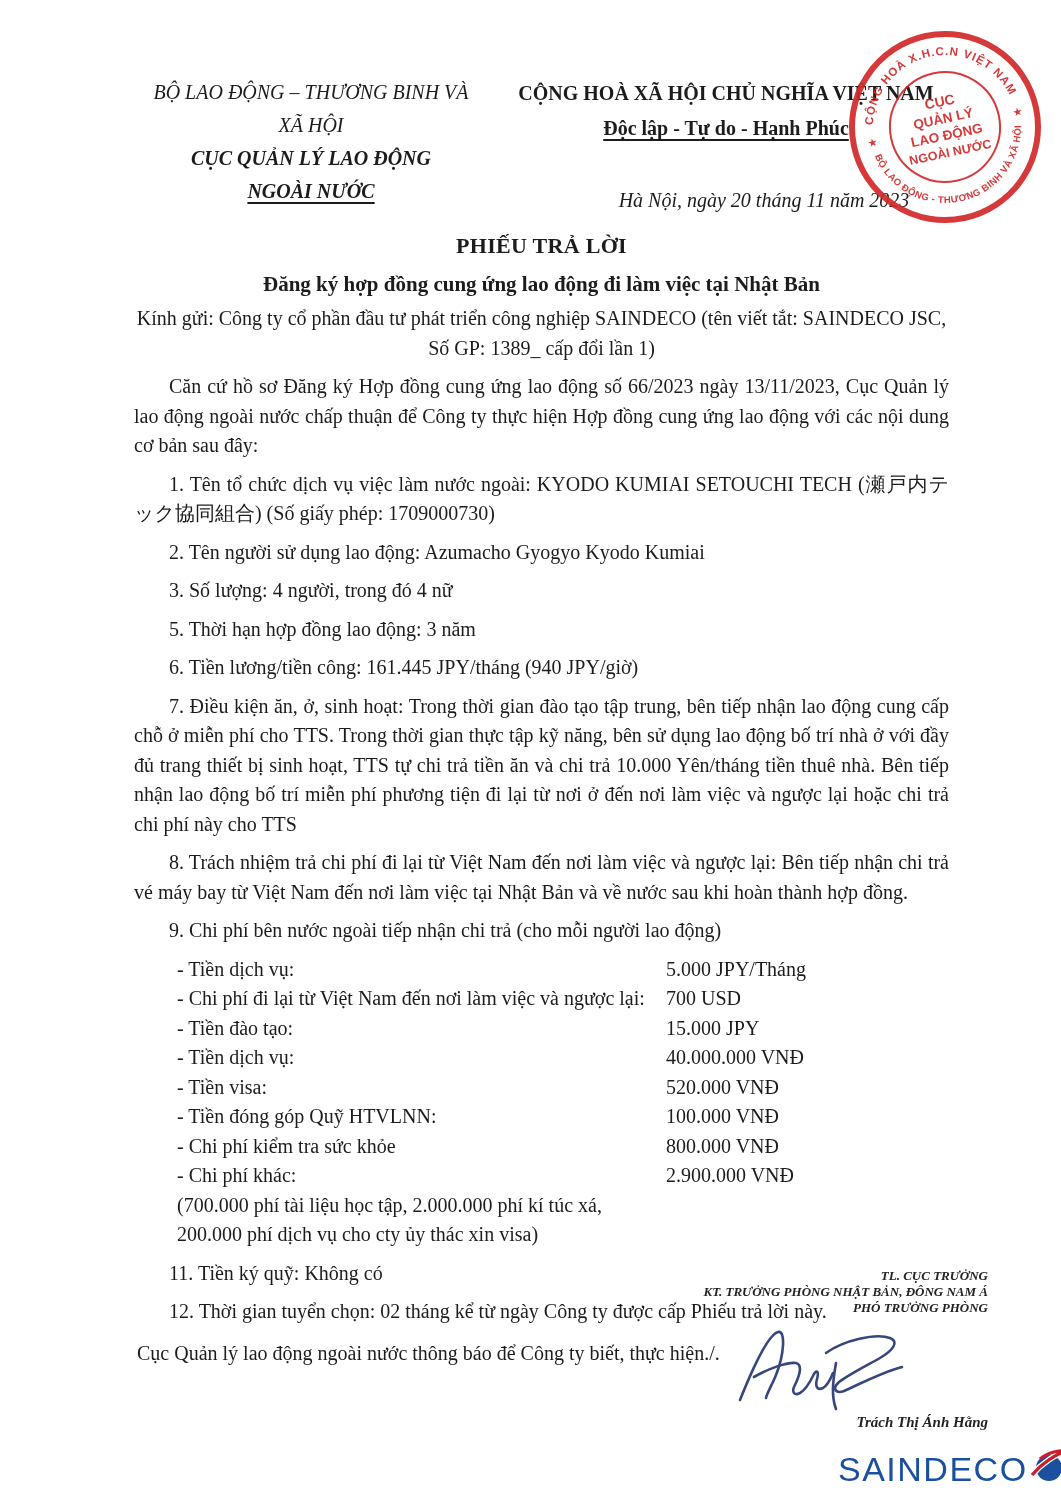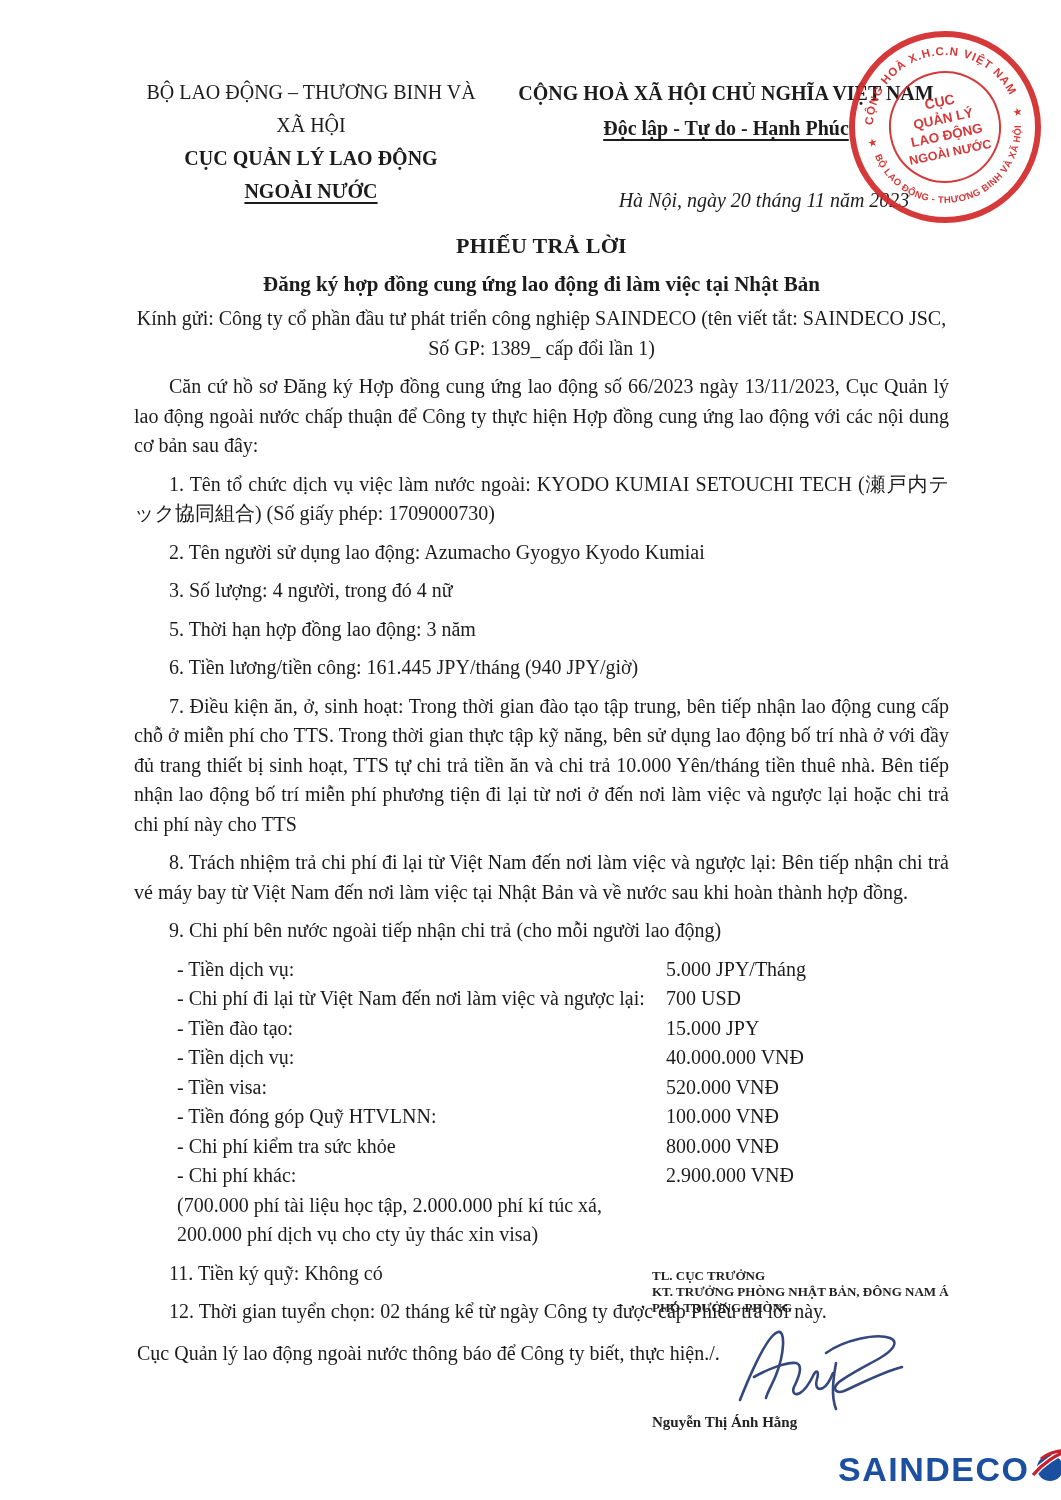--- a/index.html
+++ b/index.html
@@ -1,44 +1,44 @@
 <!DOCTYPE html>
 <html><head>
 <meta charset="utf-8">
 <style>
   html,body{margin:0;padding:0;background:#888;}
   .page{position:relative;width:1061px;height:1500px;background:#ffffff;margin:0 auto;
         font-family:"Liberation Serif","DejaVu Serif",serif;color:#1c1c1c;overflow:hidden;}
   .bold{font-weight:bold;}
   .u{text-decoration:underline;text-underline-offset:4px;}
   .hdr-left{position:absolute;left:128px;top:76px;width:366px;text-align:center;
-            font-size:20px;line-height:33px;}
+            font-size:20px;line-height:33px;font-style:italic;}
   .hdr-right{position:absolute;left:516px;top:76px;width:420px;text-align:center;
              font-size:20px;line-height:35px;}
   .date-line{position:absolute;left:558px;top:189px;width:412px;text-align:center;
              font-style:italic;font-size:20px;}
   .doc-number{position:absolute;left:191px;top:212px;font-size:20px;}
   .stamp{position:absolute;left:846px;top:28px;width:198px;height:198px;opacity:.93;}
   .body{position:absolute;left:125px;top:231px;width:833px;font-size:20px;
         line-height:29.5px;text-align:justify;}
   .doc-title{font-size:22px;font-weight:bold;text-align:center;margin:0 0 9px 0;letter-spacing:.3px;}
   .doc-subtitle{font-size:21px;font-weight:bold;text-align:center;margin:0 0 5px 0;}
   .salutation{text-align:center;margin:0 0 3px 0;}
   p.para{margin:9px;text-indent:35px;}
   p.noindent{margin:12px;text-indent:0;}
   .fee-row{position:relative;margin:0;padding-left:52px;text-align:left;}
   .fee-value{position:absolute;left:541px;top:0;white-space:nowrap;}
   .fee-note{margin:0;padding-left:52px;text-align:left;}
-  .sig-block{position:absolute;left:652px;top:1268px;width:336px;text-align:left;
-             font-size:13px;font-weight:bold;line-height:16px;color:#222;}
+  .sig-block{position:absolute;left:652px;top:1268px;width:336px;text-align:right;
+             font-size:13px;font-weight:bold;line-height:16px;color:#222;font-style:italic;}
   .sig-svg{display:block;margin:4px auto 0 auto;}
   .sig-name{font-size:15px;font-weight:bold;margin-top:2px;}
   .logo{position:absolute;left:838px;top:1449px;display:flex;align-items:flex-start;}
   .logo-text{font-family:"Liberation Sans","DejaVu Sans",sans-serif;font-size:34px;
-             font-weight:bold;letter-spacing:1.5px;line-height:40px;}
+             font-weight:normal;letter-spacing:1.5px;line-height:40px;}
   .logo-icon{margin-left:2px;margin-top:-2px;}
 </style>
 </head>
 <body>
 
 <div class="page">
 
   <div class="hdr-left">
     <div>BỘ LAO ĐỘNG – THƯƠNG BINH VÀ</div>
     <div>XÃ HỘI</div>
@@ -144,21 +144,21 @@
     <div>KT. TRƯỞNG PHÒNG NHẬT BẢN, ĐÔNG NAM Á</div>
     <div>PHÓ TRƯỞNG PHÒNG</div>
     <svg class="sig-svg" width="180" height="92" viewBox="0 0 180 92">
       <g fill="none" stroke="#35477d" stroke-width="2.6" stroke-linecap="round" stroke-linejoin="round">
         <path d="M 10,80 C 22,50 38,15 48,12 C 56,10 54,35 46,55 C 42,65 37,73 36,78"></path>
         <path d="M 24,57 C 38,49 56,42 66,43 C 74,45 68,59 64,67 C 62,72 64,76 70,73 C 77,69 81,60 84,54 C 87,49 89,52 87,59 C 85,66 87,71 93,68 C 98,65 101,58 103,53"></path>
         <path d="M 96,33 C 114,20 146,13 160,18 C 170,22 162,31 150,38 C 136,46 116,56 108,63 C 102,69 106,74 114,71 C 128,65 150,53 172,47"></path>
         <path d="M 106,43 C 103,60 101,76 106,89"></path>
       </g>
     </svg>
-    <div class="sig-name">Nguyễn Thị Ánh Hằng</div>
+    <div class="sig-name">Trách Thị Ánh Hằng</div>
   </div>
 
   <div class="logo">
     <span class="logo-text" style="color:#1b4f9f">SAINDECO</span>
     <svg class="logo-icon" width="38" height="38" viewBox="0 0 38 38">
       <circle cx="19" cy="21" r="13" fill="#1b4f9f"></circle>
       <path d="M 2,28 C 12,16 26,7 37,4" stroke="#ffffff" stroke-width="6" fill="none"></path>
       <path d="M 2,28 C 12,16 26,7 37,4 C 30,3 18,5 10,12" stroke="#c8202c" stroke-width="3.2" fill="none"></path>
     </svg>
   </div>

